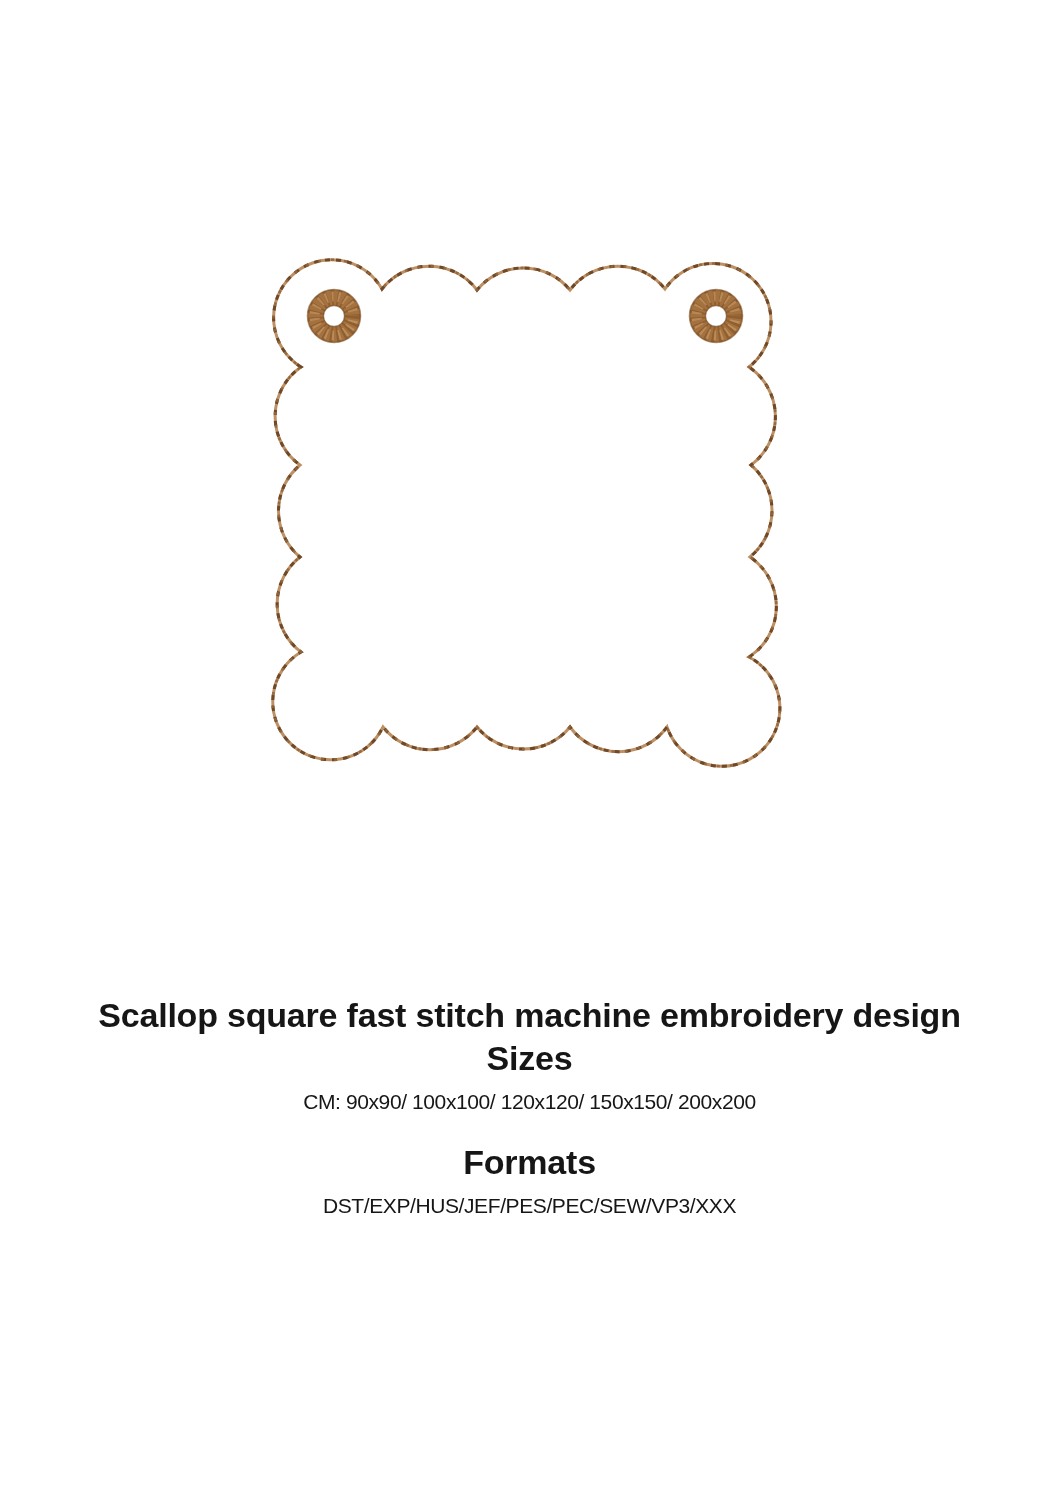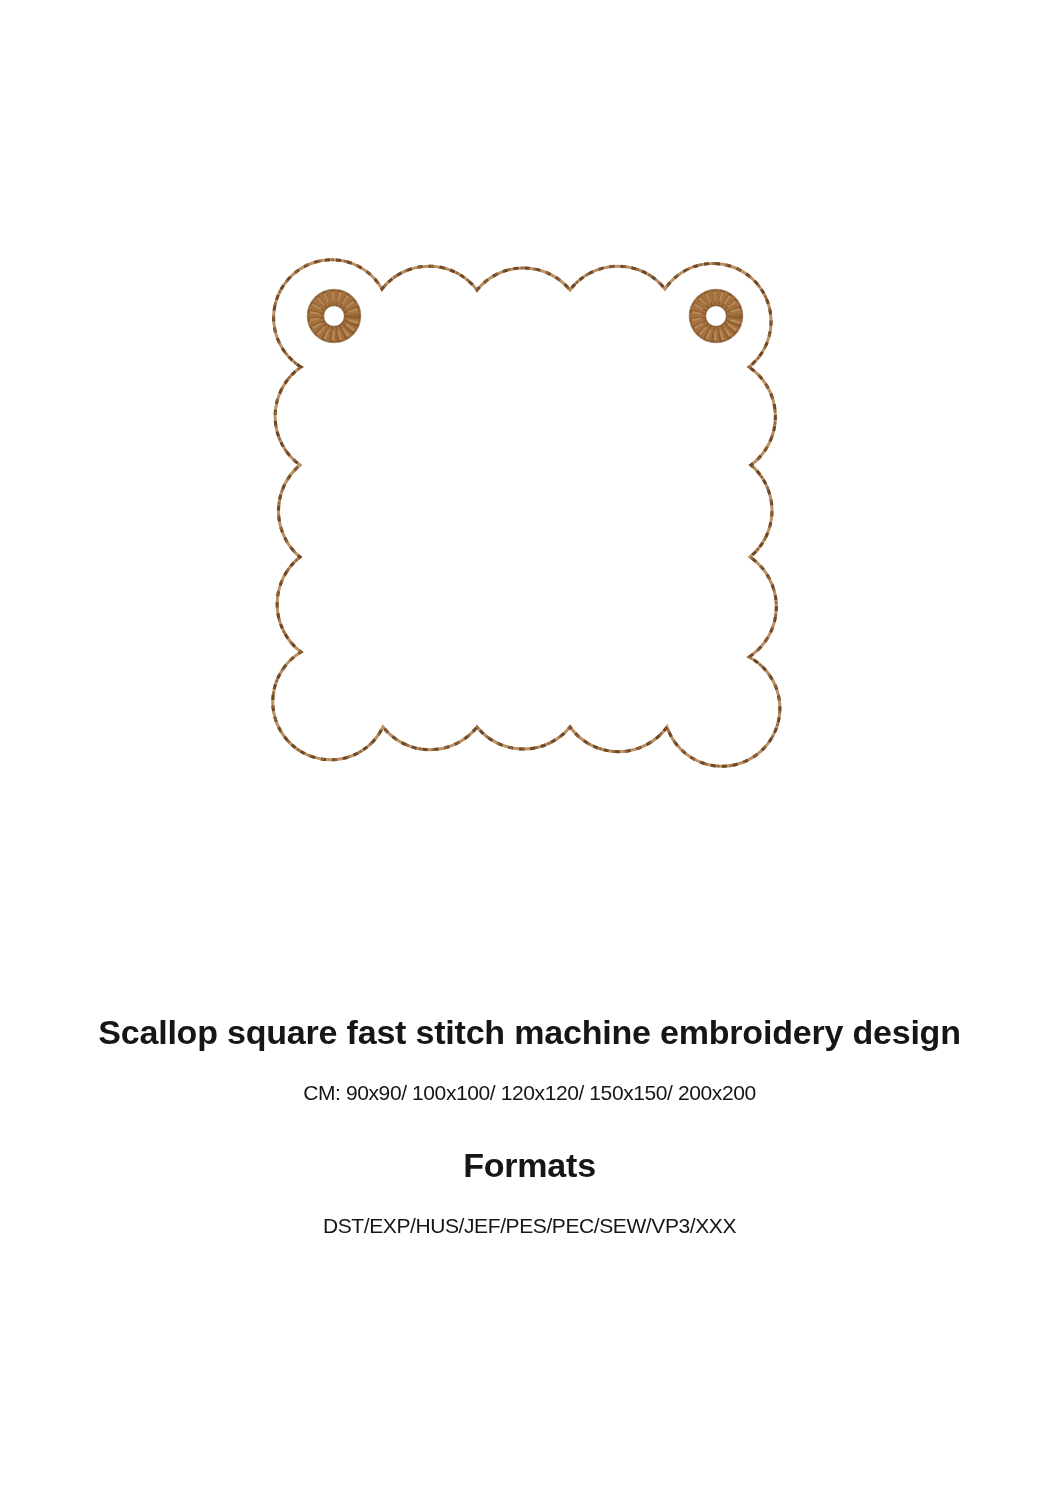--- a/index.html
+++ b/index.html
@@ -27,34 +27,33 @@
     position: absolute;
     top: 994px;
     left: 0;
     right: 0;
     text-align: center;
     color: #161616;
   }
   .line {
     line-height: 43px;
     white-space: nowrap;
-    margin-top: 17px;
   }
   .t-heading {
     font-size: 34px;
     font-weight: 700;
     letter-spacing: -0.2px;
   }
   .t-body {
     font-size: 21px;
     font-weight: 400;
     letter-spacing: -0.4px;
   }
   .gap-above {
-    margin-top: 30px;
+    margin-top: 18px;
   }
 </style>
 </head>
 <body>
 
 <div class="page">
 
   <svg class="design-svg" viewBox="0 0 1059 830" xmlns="http://www.w3.org/2000/svg">
 
     <g>
@@ -123,18 +122,19 @@
       <circle cx="716" cy="316" r="18.5" fill="none" stroke-width="16" stroke="#a5713e"></circle>
       <circle cx="716" cy="316" r="18.5" fill="none" stroke-width="16" stroke-dasharray="2.5 3.5" opacity="0.45" stroke="#74491f"></circle>
       <circle cx="716" cy="316" r="19.5" fill="none" stroke-width="10" stroke-dasharray="2 4.5" stroke-dashoffset="2" opacity="0.7" stroke="#c89a67"></circle>
       <circle cx="716" cy="316" r="26.5" fill="none" stroke-width="1.6" opacity="0.55" stroke="#74491f"></circle>
       <circle cx="716" cy="316" r="10.5" fill="none" stroke-width="1.3" opacity="0.6" stroke="#74491f"></circle>
     </g>
   </svg>
 
   <div class="text-block">
     <div class="line t-heading">Scallop square fast stitch machine embroidery design</div>
+    <div class="line t-heading">Sizes</div>
     <div class="line t-body">CM: 90x90/ 100x100/ 120x120/ 150x150/ 200x200</div>
     <div class="line t-heading gap-above">Formats</div>
     <div class="line t-body">DST/EXP/HUS/JEF/PES/PEC/SEW/VP3/XXX</div>
   </div>
 
 </div>
 
 </body></html>

